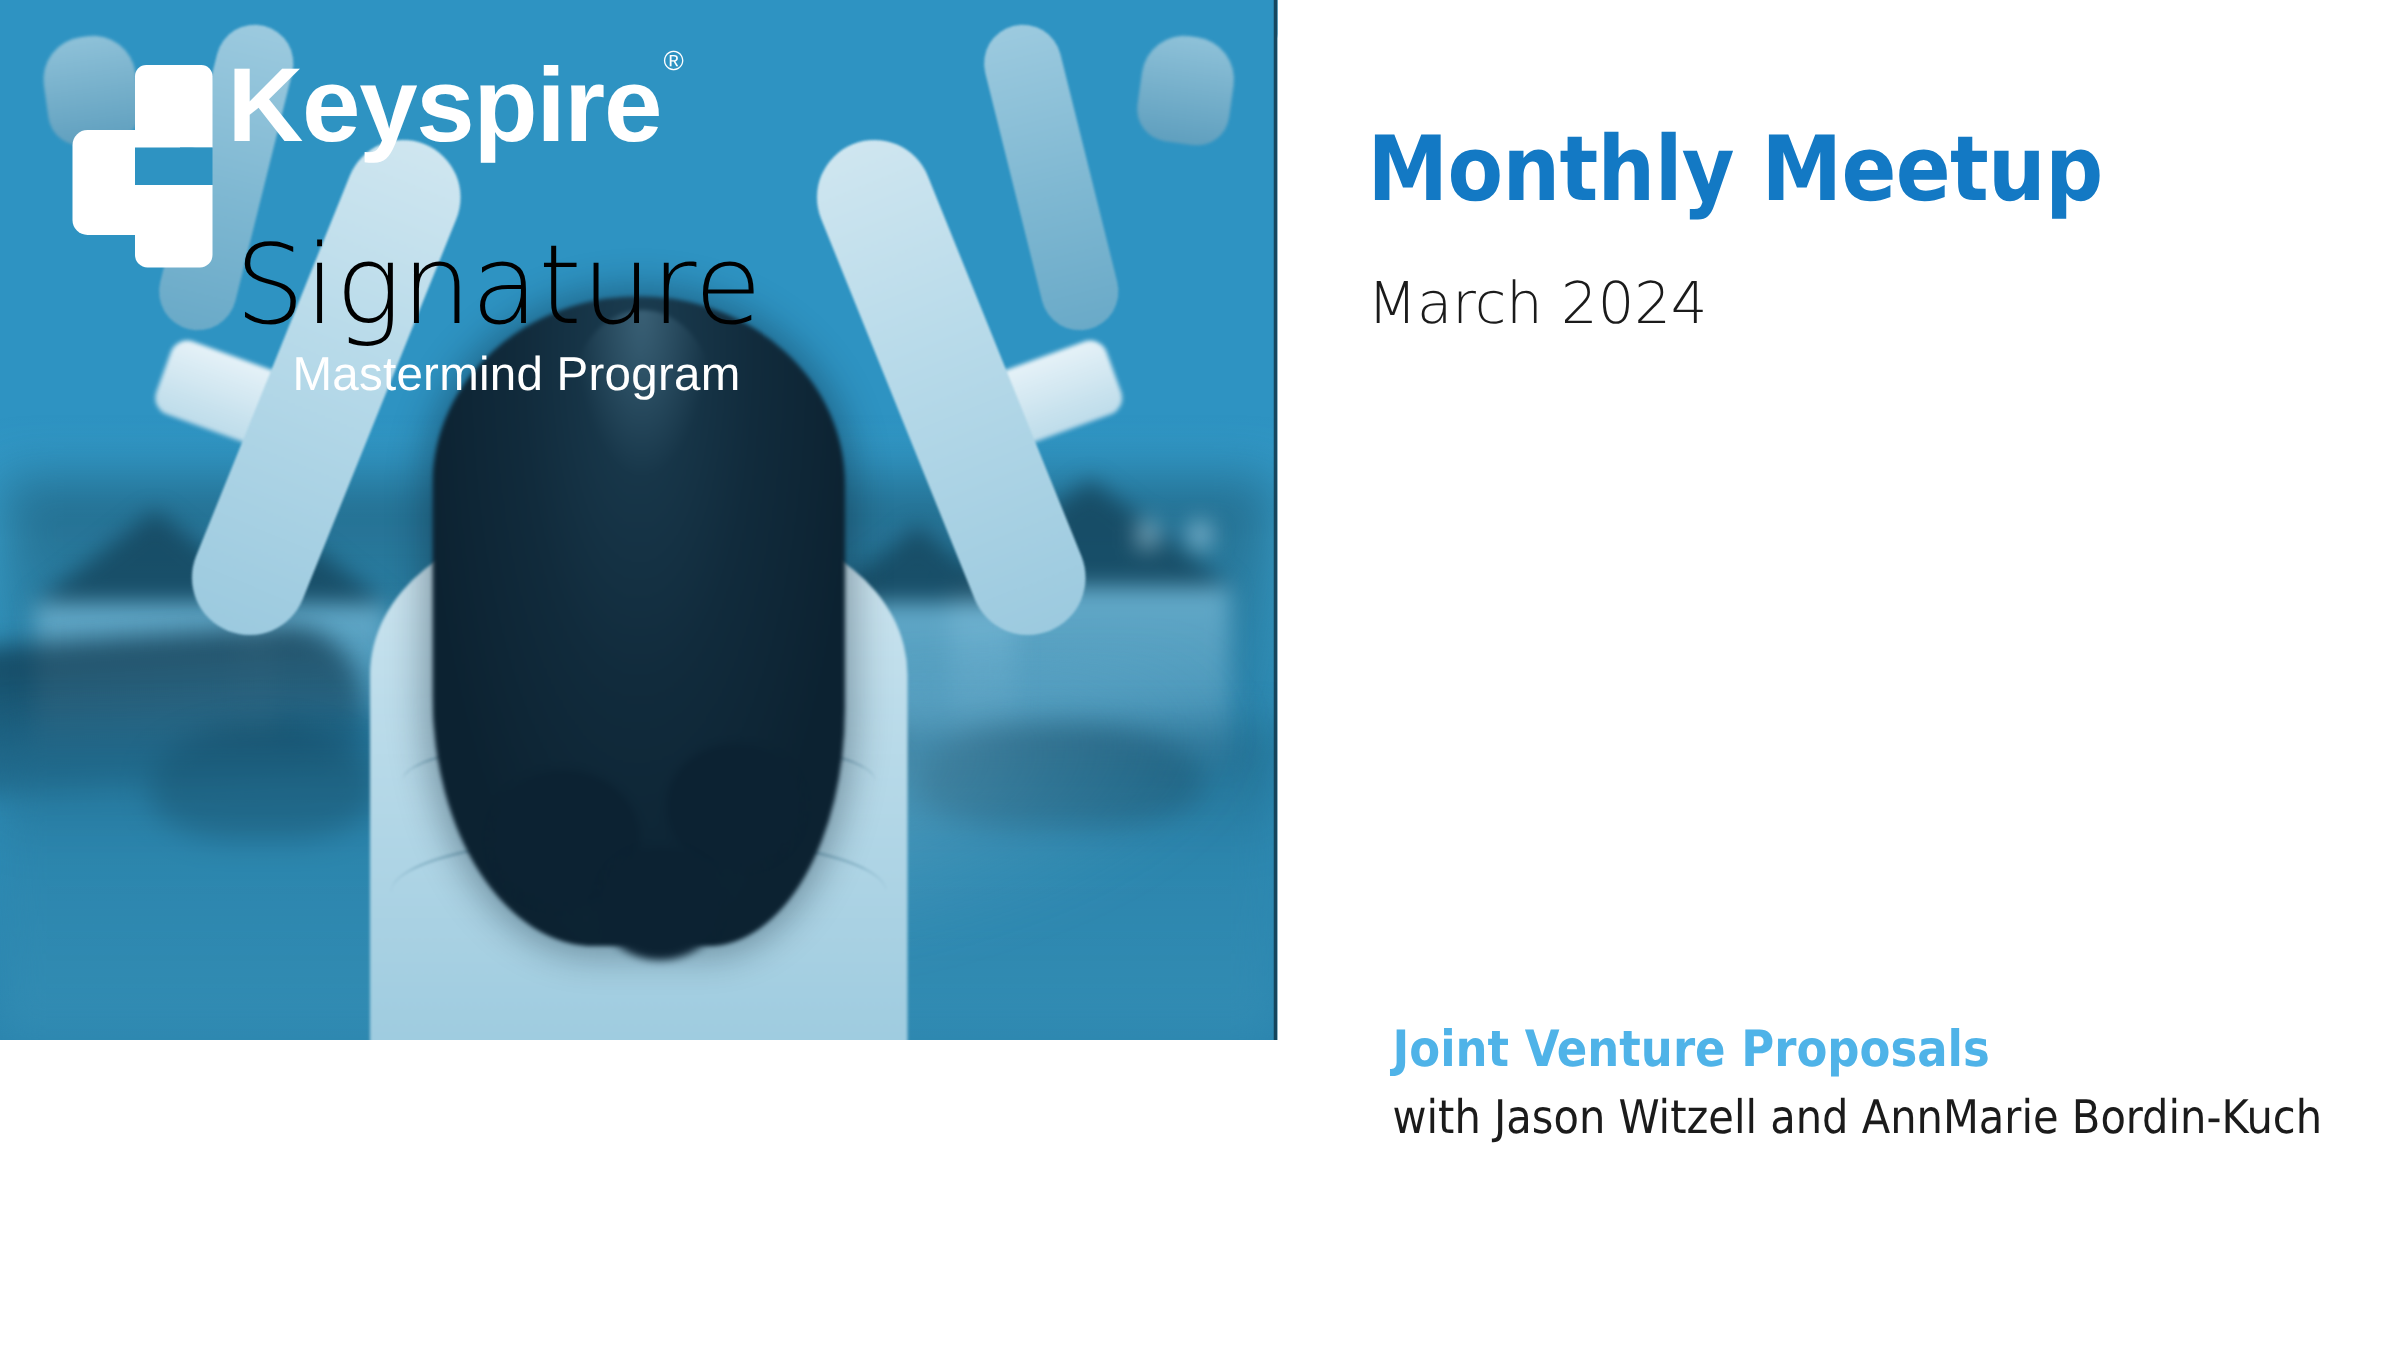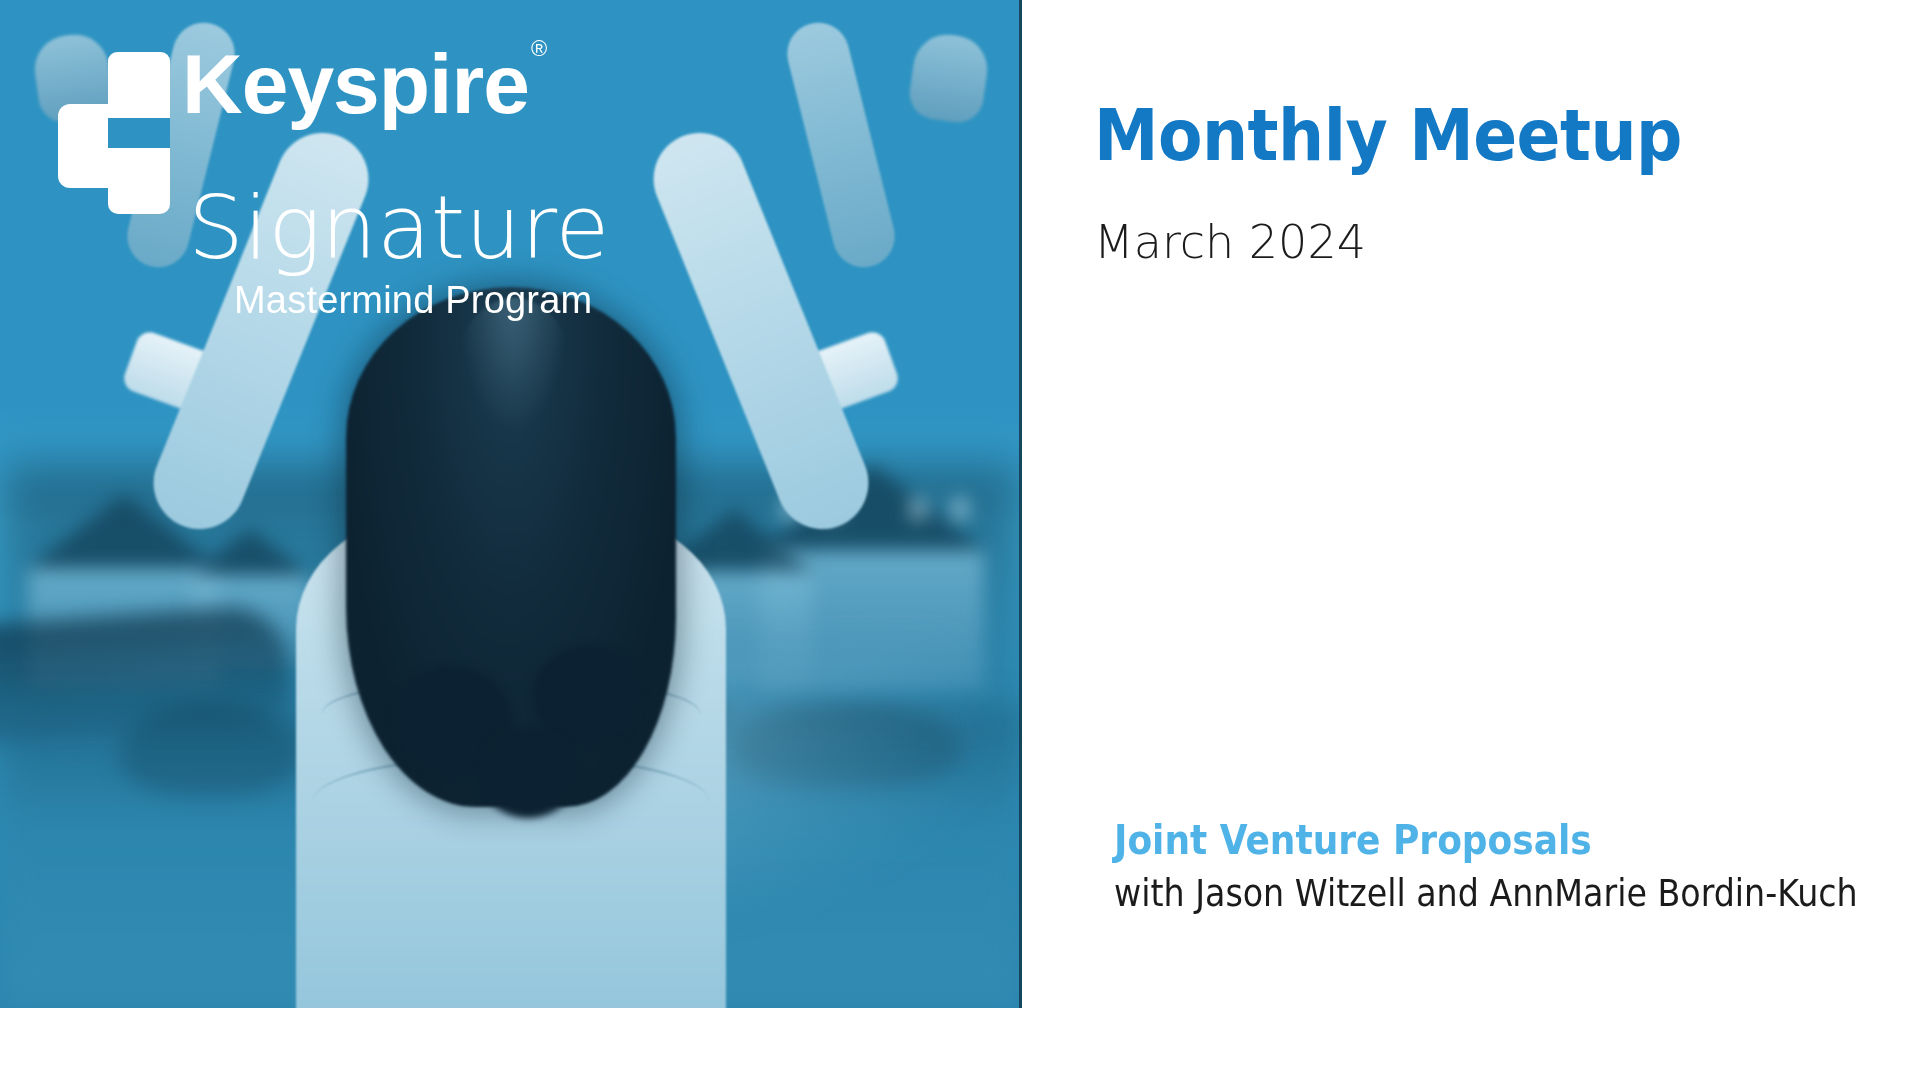--- a/index.html
+++ b/index.html
@@ -6,21 +6,21 @@
   * { margin:0; padding:0; box-sizing:border-box; }
   html, body {
     width:1920px; height:1080px;
     overflow:hidden; background:#ffffff;
     font-family:"Liberation Sans", sans-serif;
   }
   .slide { position:relative; width:1920px; height:1080px; background:#ffffff; overflow:hidden; }
 
   
   .photo-panel {
-    position:absolute; left:0; top:0; width:1022px; height:1008px;
+    position:absolute; left:0; top:0; width:1022px; height:832px;
     overflow:hidden; background:#2a8cbd;
   }
   .photo-panel::after{
     content:""; position:absolute; right:0; top:0; width:3px; height:100%;
     background:#123a4e; opacity:.85; z-index:60;
   }
 
   
   .ph-sky{
     position:absolute; inset:0;
@@ -162,21 +162,21 @@
   .wordmark{
     color:#ffffff; font-size:84px; line-height:.92; font-weight:700;
     letter-spacing:-1px; margin-left:12px; position:relative;
     font-family:"Liberation Sans", sans-serif;
   }
   .wordmark .reg{
     font-size:22px; font-weight:400; vertical-align:super; letter-spacing:0;
     position:relative; top:-28px; left:2px;
   }
   .signature{
-    color:#ffffff; font-size:88px; line-height:1.0; font-weight:300;
+    color:#000000; font-size:88px; line-height:1.0; font-weight:300;
     letter-spacing:0px; margin-top:-4px; margin-left:130px;
     font-family:"DejaVu Sans", sans-serif;
   }
   .mastermind{
     color:#ffffff; font-size:38px; line-height:1.1; font-weight:500;
     margin-top:8px; margin-left:176px; letter-spacing:.2px;
     font-family:"Liberation Sans", sans-serif;
   }
 
   

